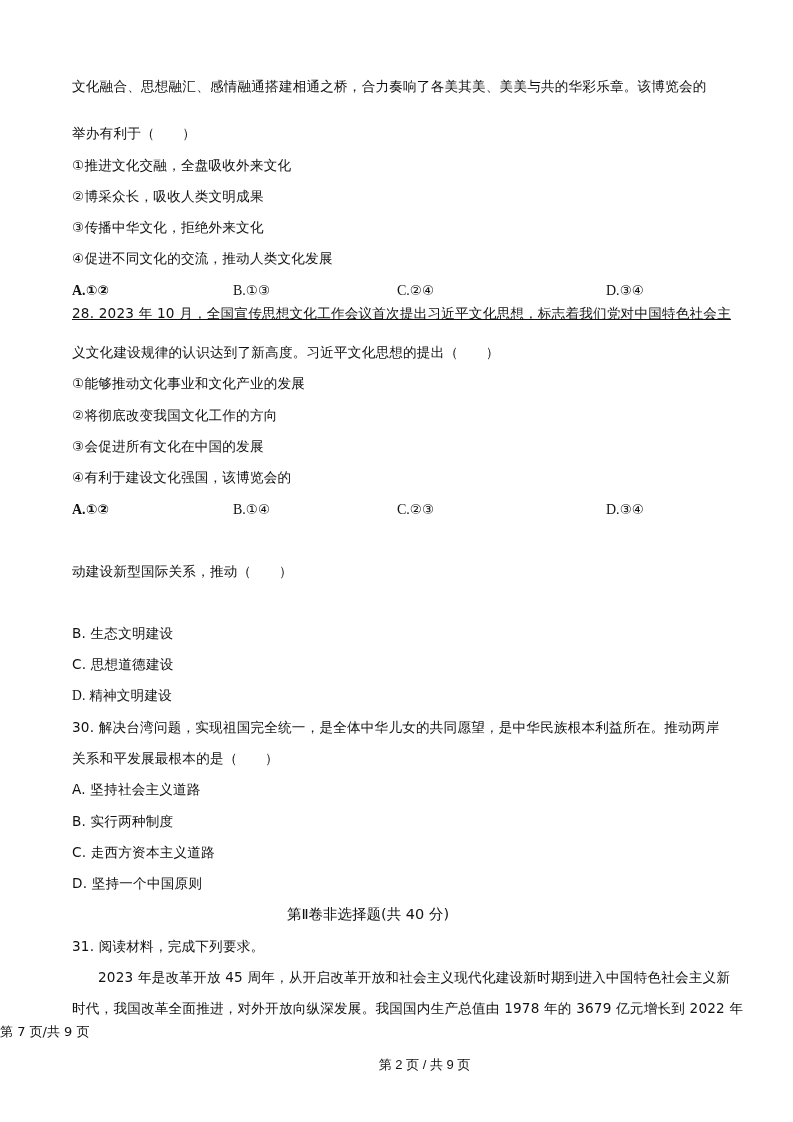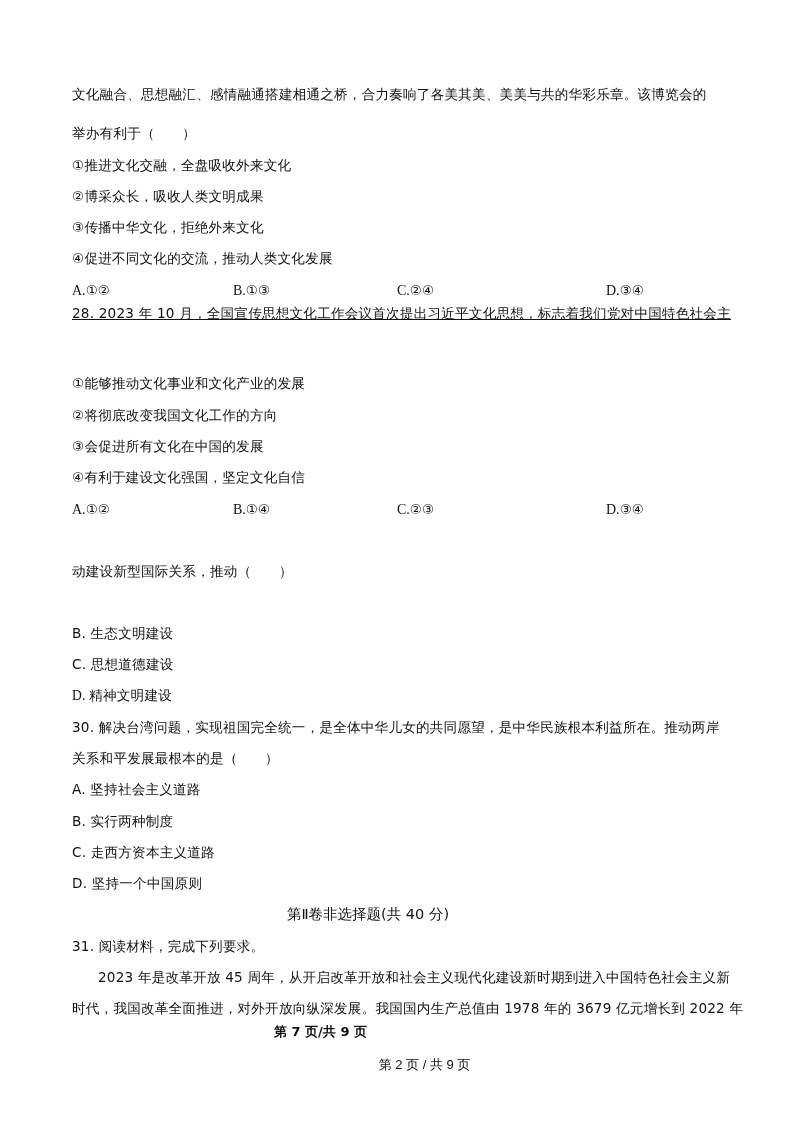--- a/index.html
+++ b/index.html
@@ -44,74 +44,74 @@
     }
     .opt {
       position: absolute;
       top: 0;
       white-space: nowrap;
     }
     .opt .letter {
       font-family: "Liberation Serif", "DejaVu Serif", serif;
       font-size: 14px;
     }
-    .opt-a { left: 0; }
+    .opt-a { left: 0; font-weight: bold; }
     .opt-b { left: 161px; }
     .opt-c { left: 325px; }
     .opt-d { left: 486px; margin-left: 48px; }
     .section-title {
       position: absolute;
       left: 0;
       width: 736px;
       text-align: center;
       font-size: 14.5px;
       line-height: 22px;
     }
     .footer-inner {
       position: absolute;
       left: 0;
       width: 641px;
-      text-align: center;
+      text-align: left;
       font-size: 13px;
       line-height: 18px;
-      font-weight: bold;
     }
     .footer-outer {
       position: absolute;
       left: 0;
       width: 793px;
       text-align: center;
       font-size: 13px;
       line-height: 18px;
       font-family: "Liberation Sans", "DejaVu Sans", sans-serif;
     }
   </style>
 </head>
 <body>
 
 <div class="page">
 
-  <div class="line" style="top:84px;">文化融合、思想融汇、感情融通搭建相通之桥，合力奏响了各美其美、美美与共的华彩乐章。该博览会的</div>
+  <div class="line" style="top:76px;">文化融合、思想融汇、感情融通搭建相通之桥，合力奏响了各美其美、美美与共的华彩乐章。该博览会的</div>
   <div class="line" style="top:123px;">举办有利于（　　）</div>
   <div class="line" style="top:155px;">①推进文化交融，全盘吸收外来文化</div>
   <div class="line" style="top:186px;">②博采众长，吸收人类文明成果</div>
   <div class="line" style="top:217px;">③传播中华文化，拒绝外来文化</div>
   <div class="line" style="top:248px;">④促进不同文化的交流，推动人类文化发展</div>
   <div class="opts" style="top:280px;">
     <div class="opt opt-a"><span class="letter">A.</span><span>①②</span></div>
     <div class="opt opt-b"><span class="letter">B.</span><span>①③</span></div>
     <div class="opt opt-c"><span class="letter">C.</span><span>②④</span></div>
     <div class="opt opt-d"><span class="letter">D.</span><span>③④</span></div>
   </div>
 
   <div class="line" style="top:303px;text-decoration:underline;">28. 2023 年 10 月，全国宣传思想文化工作会议首次提出习近平文化思想，标志着我们党对中国特色社会主</div>
+  <div class="line" style="top:342px;">义文化建设规律的认识达到了新高度。习近平文化思想的提出（　　）</div>
   <div class="line" style="top:373px;">①能够推动文化事业和文化产业的发展</div>
   <div class="line" style="top:405px;">②将彻底改变我国文化工作的方向</div>
   <div class="line" style="top:436px;">③会促进所有文化在中国的发展</div>
-  <div class="line" style="top:467px;">④有利于建设文化强国，坚定文化自信</div>
+  <div class="line" style="top:467px;">④有利于建设文化强国，该博览会的</div>
   <div class="opts" style="top:499px;">
     <div class="opt opt-a"><span class="letter">A.</span><span>①②</span></div>
     <div class="opt opt-b"><span class="letter">B.</span><span>①④</span></div>
     <div class="opt opt-c"><span class="letter">C.</span><span>②③</span></div>
     <div class="opt opt-d"><span class="letter">D.</span><span>③④</span></div>
   </div>
 
   <div class="line" style="top:561px;">动建设新型国际关系，推动（　　）</div>
   <div class="line" style="top:654px;">C. 思想道德建设</div>
   <div class="line" style="top:623px;">B. 生态文明建设</div>

